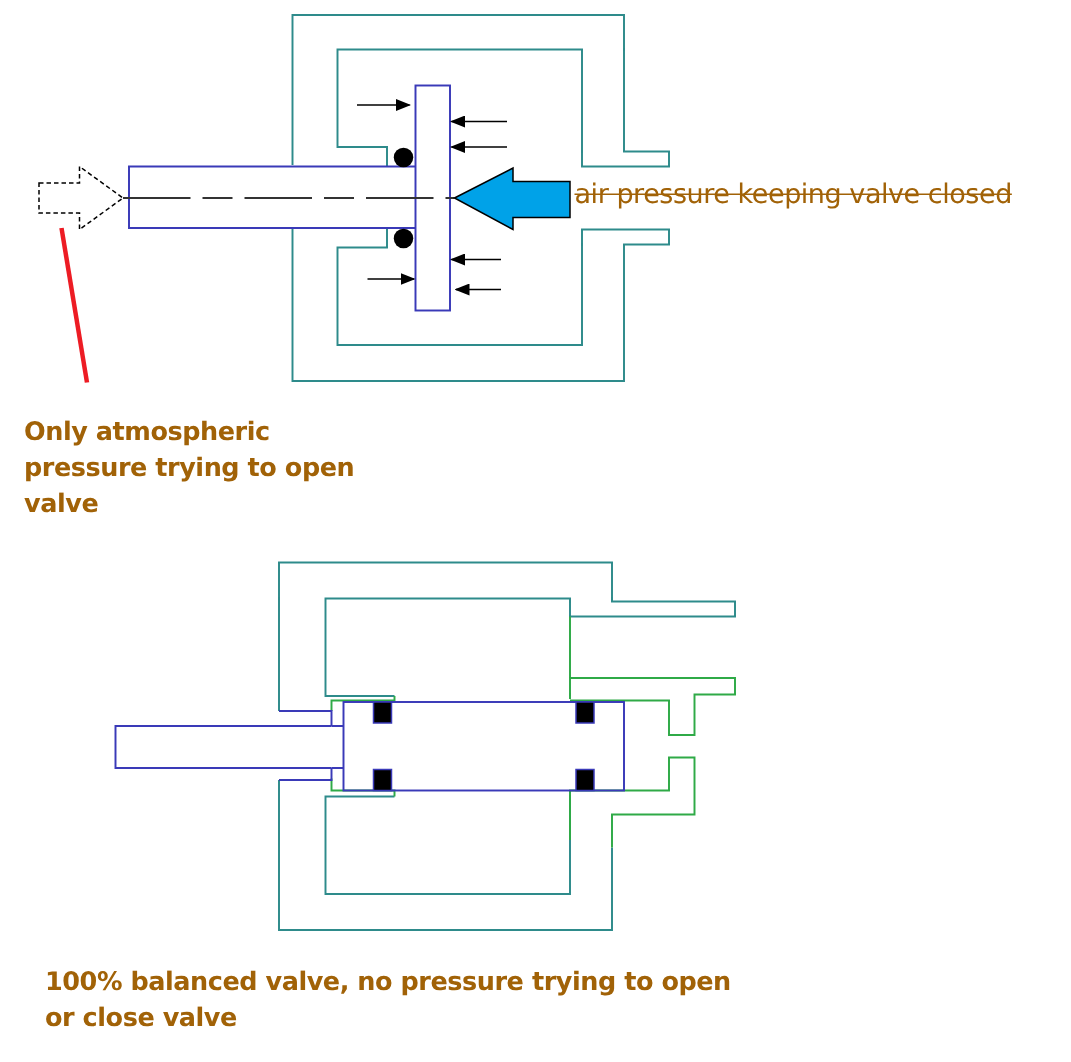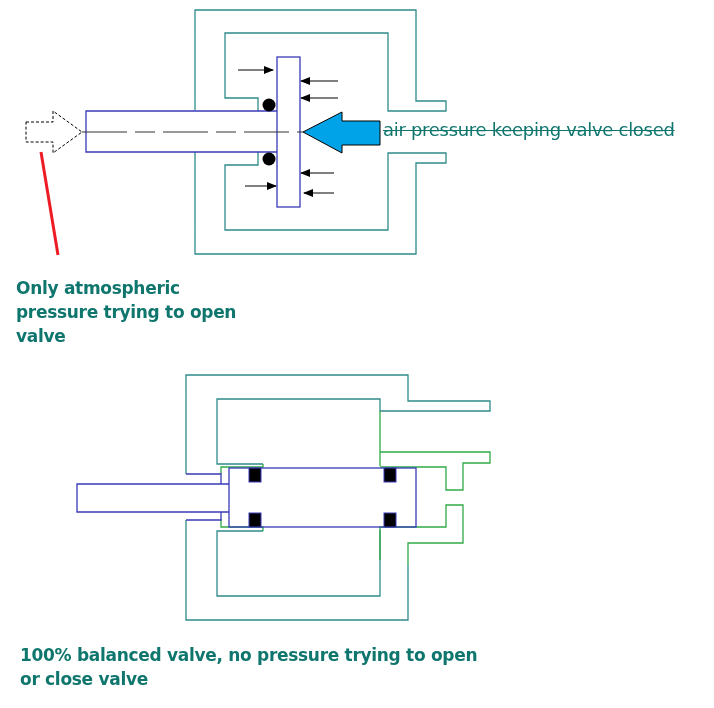--- a/index.html
+++ b/index.html
@@ -1,19 +1,19 @@
 <!DOCTYPE html>
 <html><head>
 <meta charset="utf-8">
 <style>
   html, body { margin: 0; padding: 0; background: #ffffff; }
   body { width: 714px; height: 708px; position: relative; overflow: hidden; font-family: "DejaVu Sans", sans-serif; }
   svg.diagram { position: absolute; left: 0; top: 0; }
   .label {
-    position: absolute; color: #0f766e; font-weight: bold; font-size: 17px; line-height: 24px;
+    position: absolute; color: #a16207; font-weight: bold; font-size: 17px; line-height: 24px;
     font-family: "DejaVu Sans", sans-serif; letter-spacing: -0.3px; white-space: nowrap;
   }
   #label-air { left: 383px; top: 118px; font-weight: normal; font-size: 18px; text-decoration: line-through; text-decoration-thickness: 1px; }
   #label-atm { left: 16px; top: 276px; }
   #label-bal { left: 20px; top: 643px; }
   .teal { fill: none; stroke: #2e8b8b; stroke-width: 1.3; }
   .blue { fill: none; stroke: #3a3ab8; stroke-width: 1.3; }
   .green { fill: none; stroke: #2faa47; stroke-width: 1.3; }
 </style>
 </head>
@@ -74,13 +74,13 @@
 
     <rect x="249" y="468" width="12" height="14" fill="#000" stroke="#3a3ab8" stroke-width="1"></rect>
     <rect x="249" y="513" width="12" height="14" fill="#000" stroke="#3a3ab8" stroke-width="1"></rect>
     <rect x="384" y="468" width="12" height="14" fill="#000" stroke="#3a3ab8" stroke-width="1"></rect>
     <rect x="384" y="513" width="12" height="14" fill="#000" stroke="#3a3ab8" stroke-width="1"></rect>
   </g>
 </svg>
 
 <div id="label-air" class="label">air pressure keeping valve closed</div>
 <div id="label-atm" class="label" style="white-space: normal; width: 250px;">Only atmospheric pressure trying to open valve</div>
-<div id="label-bal" class="label" style="white-space: normal; width: 470px;">100% balanced valve, no pressure trying to open or close valve</div>
+<div id="label-bal" class="label" style="white-space: normal; width: 470px; margin-left: 10px;">100% balanced valve, no pressure trying to open or close valve</div>
 
 </body></html>

